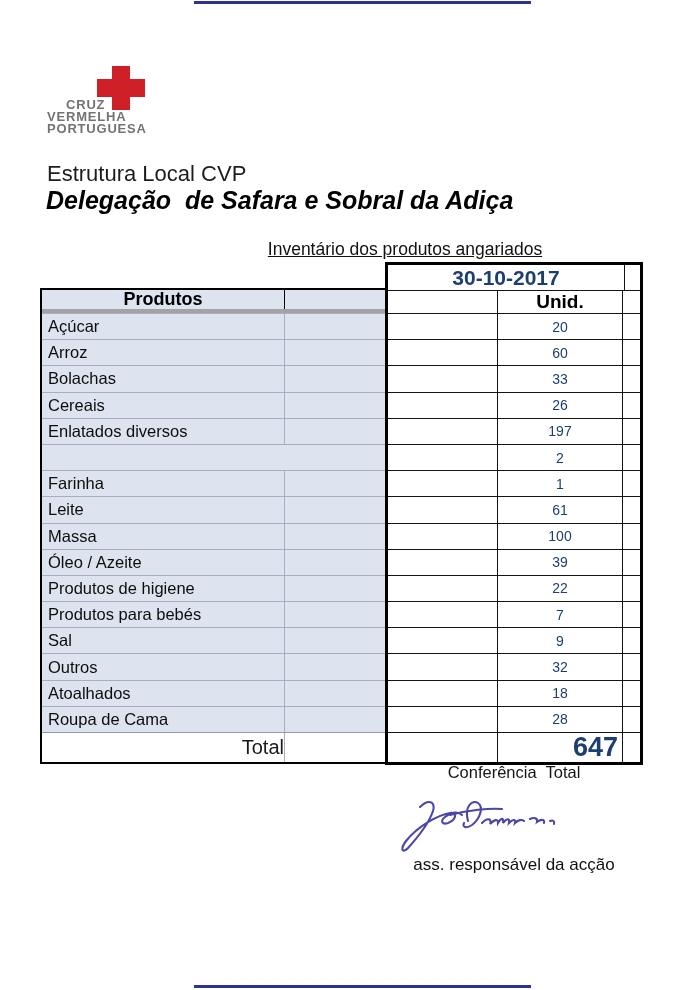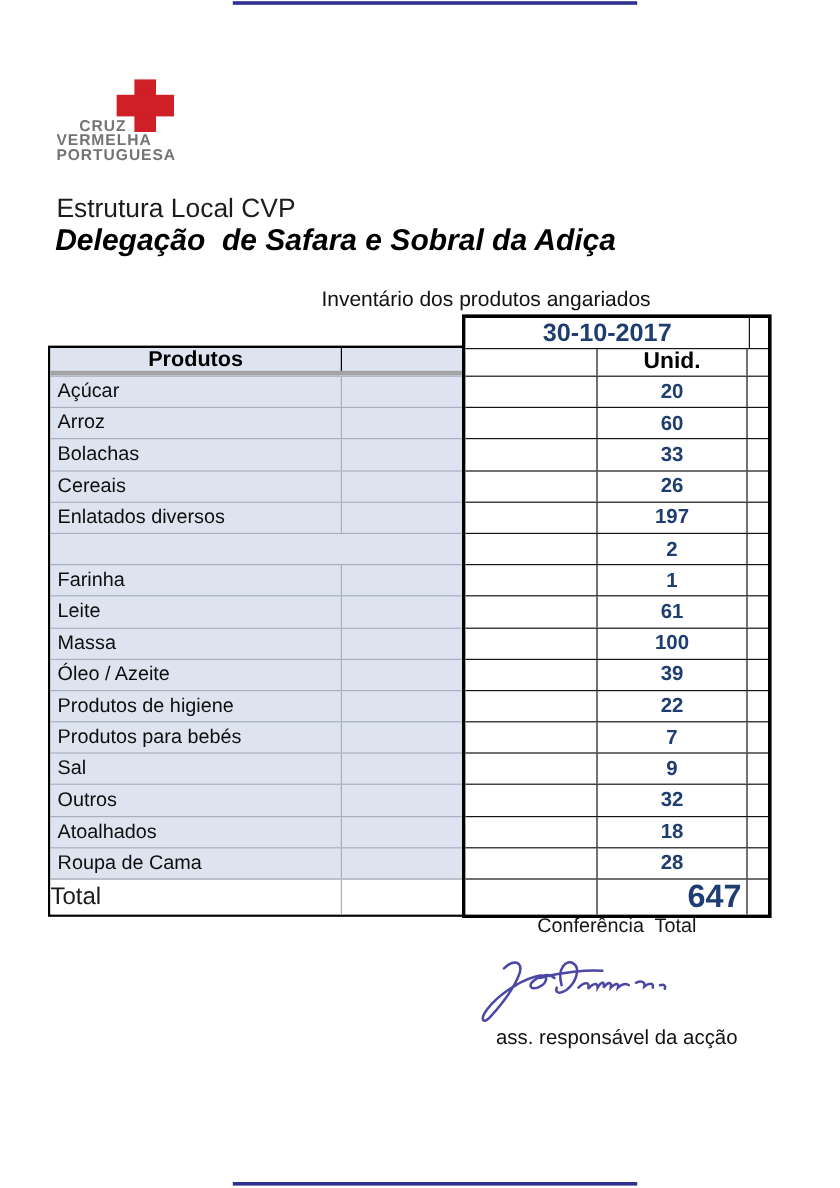--- a/index.html
+++ b/index.html
@@ -14,52 +14,52 @@
   
   .logo-cross{position:absolute;left:97px;top:66px;width:48px;height:44px;}
   .logo-text{position:absolute;left:47px;top:99px;font-weight:bold;letter-spacing:.8px;
              font-size:13px;line-height:12px;color:#737373;}
   .logo-text .l1{margin-left:19px;}
 
   
   .h-org{position:absolute;left:47px;top:161px;font-size:22px;color:#1c1c1c;}
   .h-del{position:absolute;left:46px;top:186px;font-size:25px;font-weight:bold;font-style:italic;
          color:#000;white-space:pre;}
-  .h-sub{position:absolute;left:200px;top:239px;width:410px;text-align:center;font-size:17.5px;color:#111;}
+  .h-sub{position:absolute;left:200px;top:239px;width:410px;text-align:center;font-size:17.5px;color:#111;text-decoration:underline;}
 
   
   .tbl-left{position:absolute;left:40px;top:288px;width:348px;border:2px solid #000;
             box-sizing:border-box;background:#fff;}
   .lrow{display:flex;height:26.2px;background:#dde4f0;box-sizing:border-box;}
   .lrow + .lrow{border-top:1px solid #a6aebf;}
   .lrow.hdr{height:23px;border-bottom:4px solid #a3a3a3;}
   .lrow.hdr .c1{border-right:1px solid #000;}
   .lrow.totalrow{height:30px;background:#ffffff;border-top:1px solid #8f99aa;}
   .c1{width:243px;box-sizing:border-box;border-right:1px solid #a6aebf;display:flex;align-items:center;}
   .c2{flex:1;}
   .pname{padding-left:6px;font-size:16.5px;color:#0d0d0d;}
   .pcol-title{width:100%;text-align:center;font-size:18px;font-weight:bold;color:#000;}
-  .ptotal{width:100%;text-align:left;font-size:20px;color:#1a1a1a;}
+  .ptotal{width:100%;text-align:right;font-size:20px;color:#1a1a1a;}
 
   
   .tbl-right{position:absolute;left:385px;top:262px;width:258px;border:3px solid #000;
              box-sizing:border-box;background:#fff;}
   .rrow{display:flex;height:26.2px;box-sizing:border-box;background:#fff;}
   .rrow + .rrow{border-top:1.5px solid #141414;}
   .rrow.daterow{height:25px;}
   .rrow.hdr2{height:23px;}
   .rrow.totalrow2{height:30px;}
   .ra{width:110px;box-sizing:border-box;border-right:1.5px solid #141414;}
   .rb{width:125px;box-sizing:border-box;border-right:1.5px solid #141414;
       display:flex;align-items:center;justify-content:center;}
   .rc{flex:1;}
   .rdate{width:237px;box-sizing:border-box;border-right:1.5px solid #141414;
          display:flex;align-items:center;justify-content:center;
          font-size:21px;font-weight:bold;}
-  .qty{font-size:17px;font-weight:bold;}
+  .qty{font-size:14px;font-weight:normal;}
   .unid{font-size:19px;font-weight:bold;color:#000;}
   .grand{justify-content:flex-end;padding-right:4px;font-size:27px;font-weight:bold;}
 
   
   .conf{position:absolute;left:385px;top:763px;width:258px;text-align:center;
         font-size:16.5px;color:#161616;white-space:pre;}
   .sig{position:absolute;left:398px;top:793px;width:175px;height:62px;}
   .sig-caption{position:absolute;left:385px;top:855px;width:258px;text-align:center;
                font-size:17px;color:#111;}
 </style>

